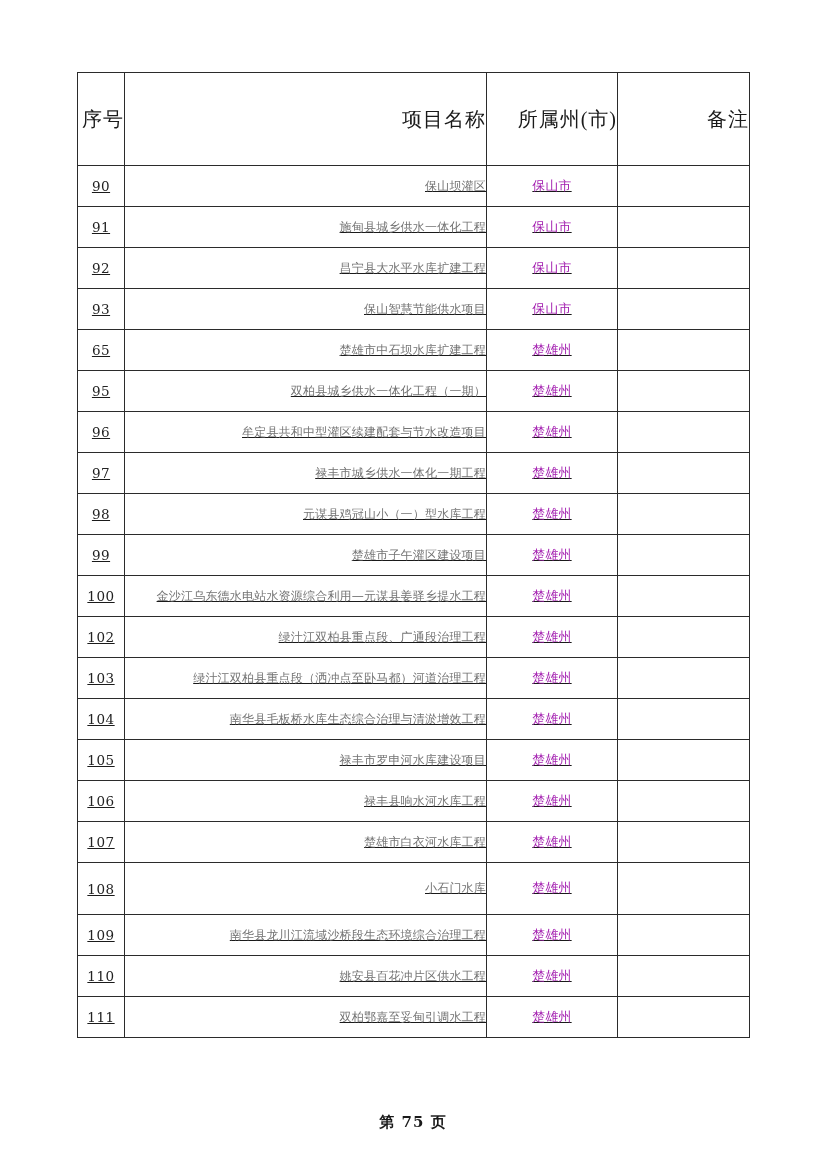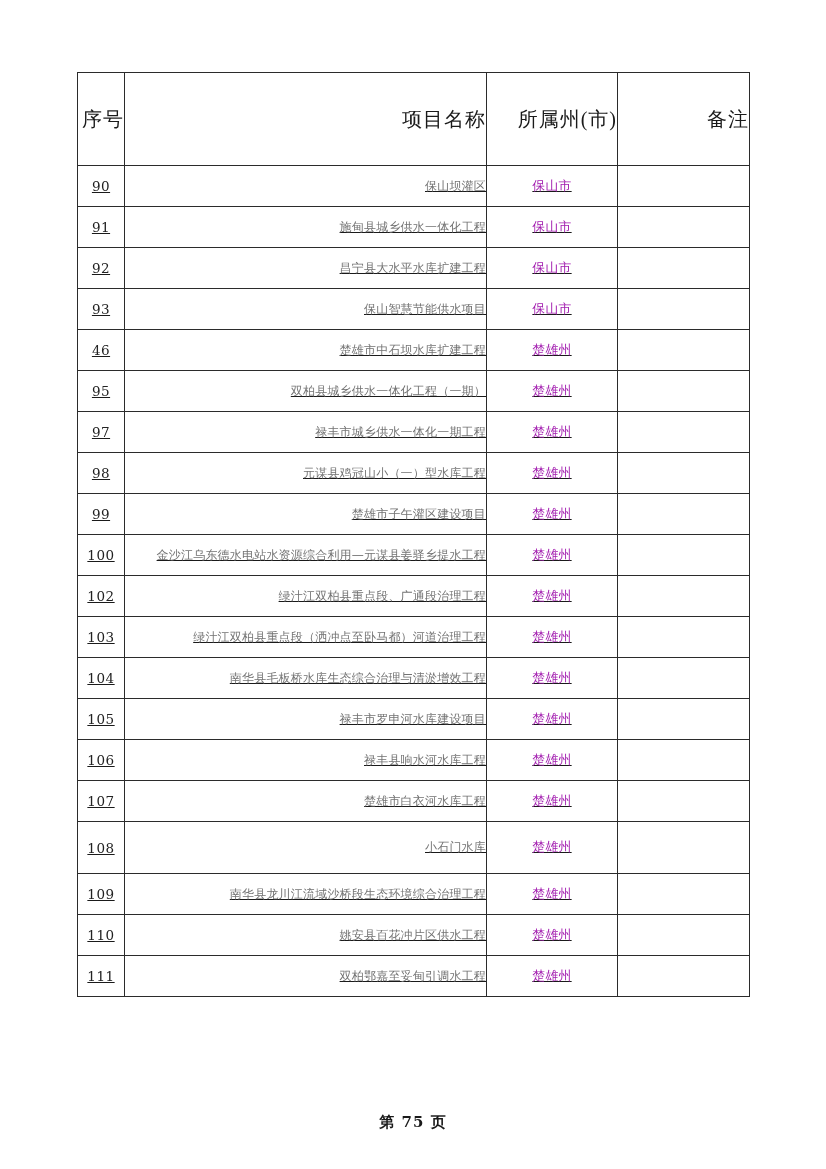--- a/index.html
+++ b/index.html
@@ -150,28 +150,34 @@
             <td class="city">保山市</td>
             <td class="note"></td>
           </tr>
           <tr>
             <td class="seq">93</td>
             <td class="name">保山智慧节能供水项目</td>
             <td class="city">保山市</td>
             <td class="note"></td>
           </tr>
           <tr>
-            <td class="seq">46</td>
+            <td class="seq">65</td>
             <td class="name">楚雄市中石坝水库扩建工程</td>
             <td class="city">楚雄州</td>
             <td class="note"></td>
           </tr>
           <tr>
             <td class="seq">95</td>
             <td class="name">双柏县城乡供水一体化工程（一期）</td>
+            <td class="city">楚雄州</td>
+            <td class="note"></td>
+          </tr>
+          <tr>
+            <td class="seq">96</td>
+            <td class="name">牟定县共和中型灌区续建配套与节水改造项目</td>
             <td class="city">楚雄州</td>
             <td class="note"></td>
           </tr>
           <tr>
             <td class="seq">97</td>
             <td class="name">禄丰市城乡供水一体化一期工程</td>
             <td class="city">楚雄州</td>
             <td class="note"></td>
           </tr>
           <tr>

